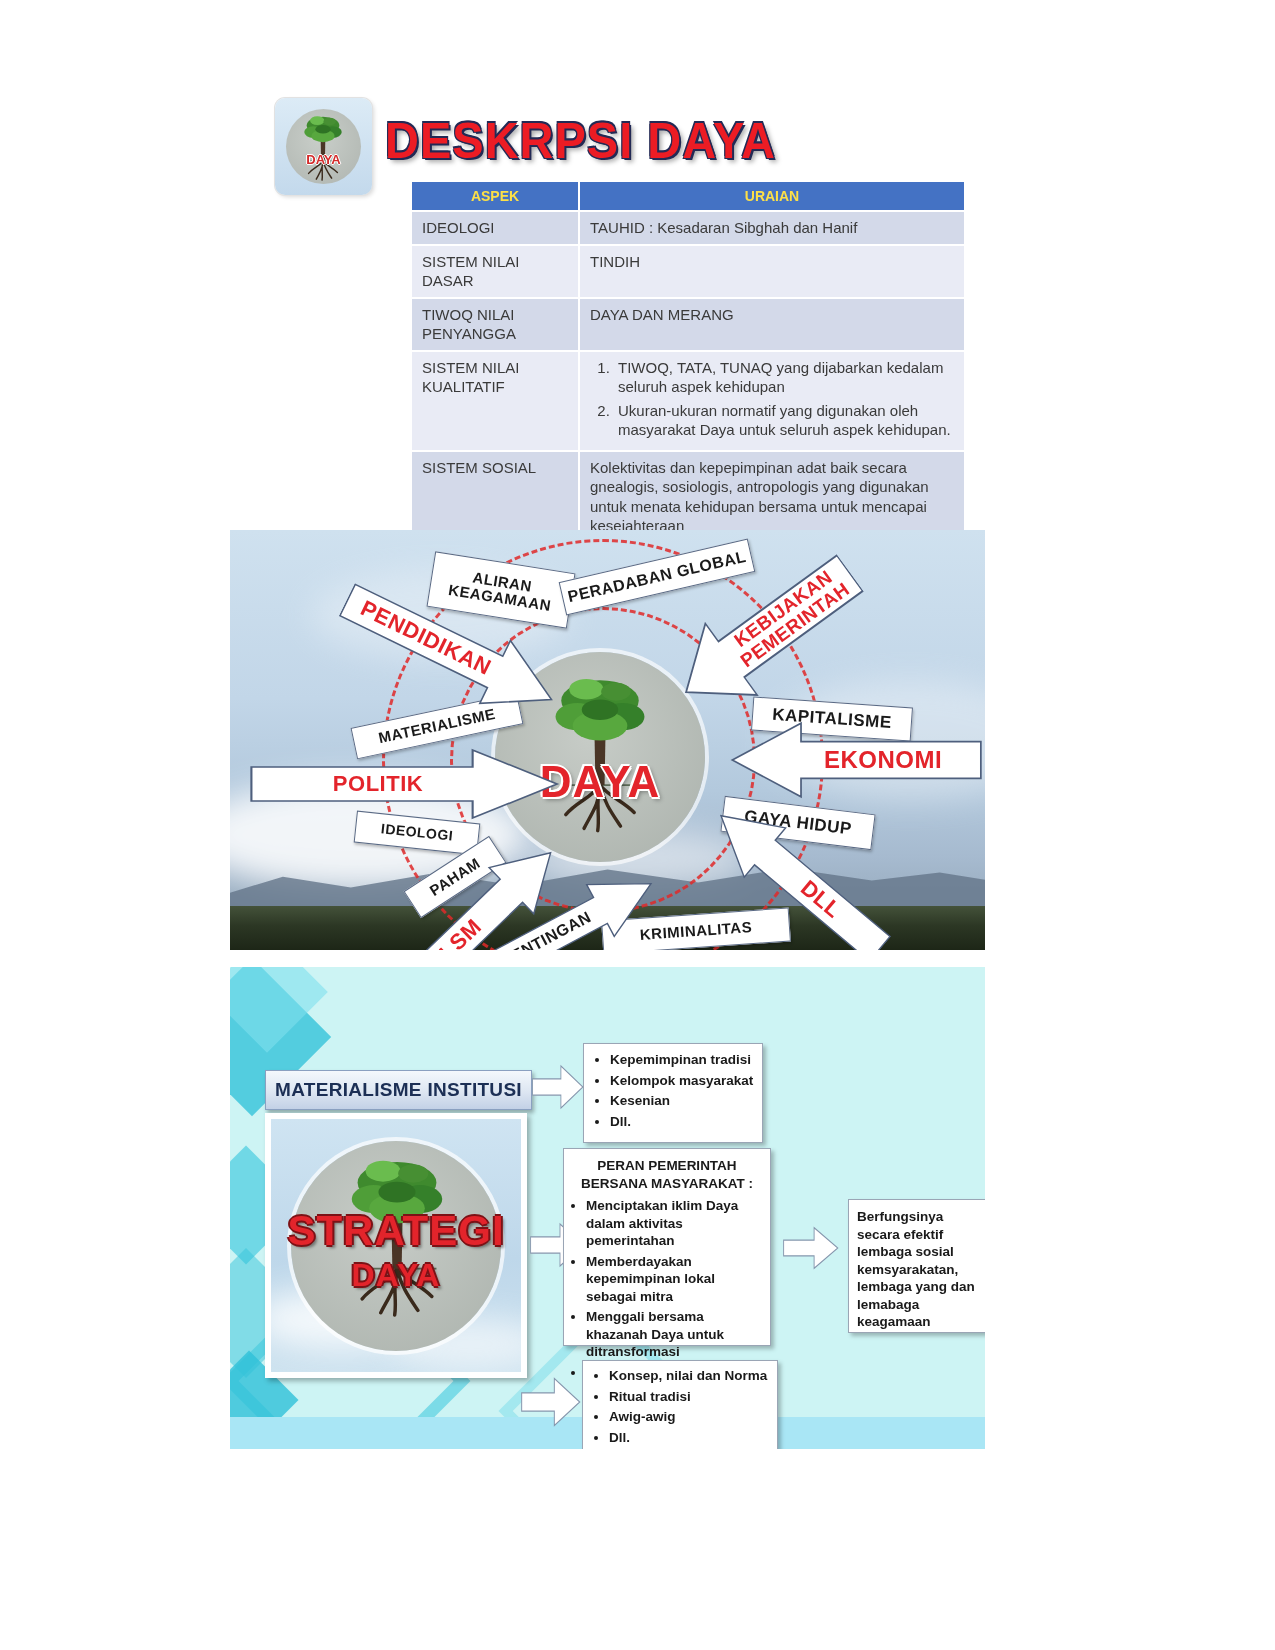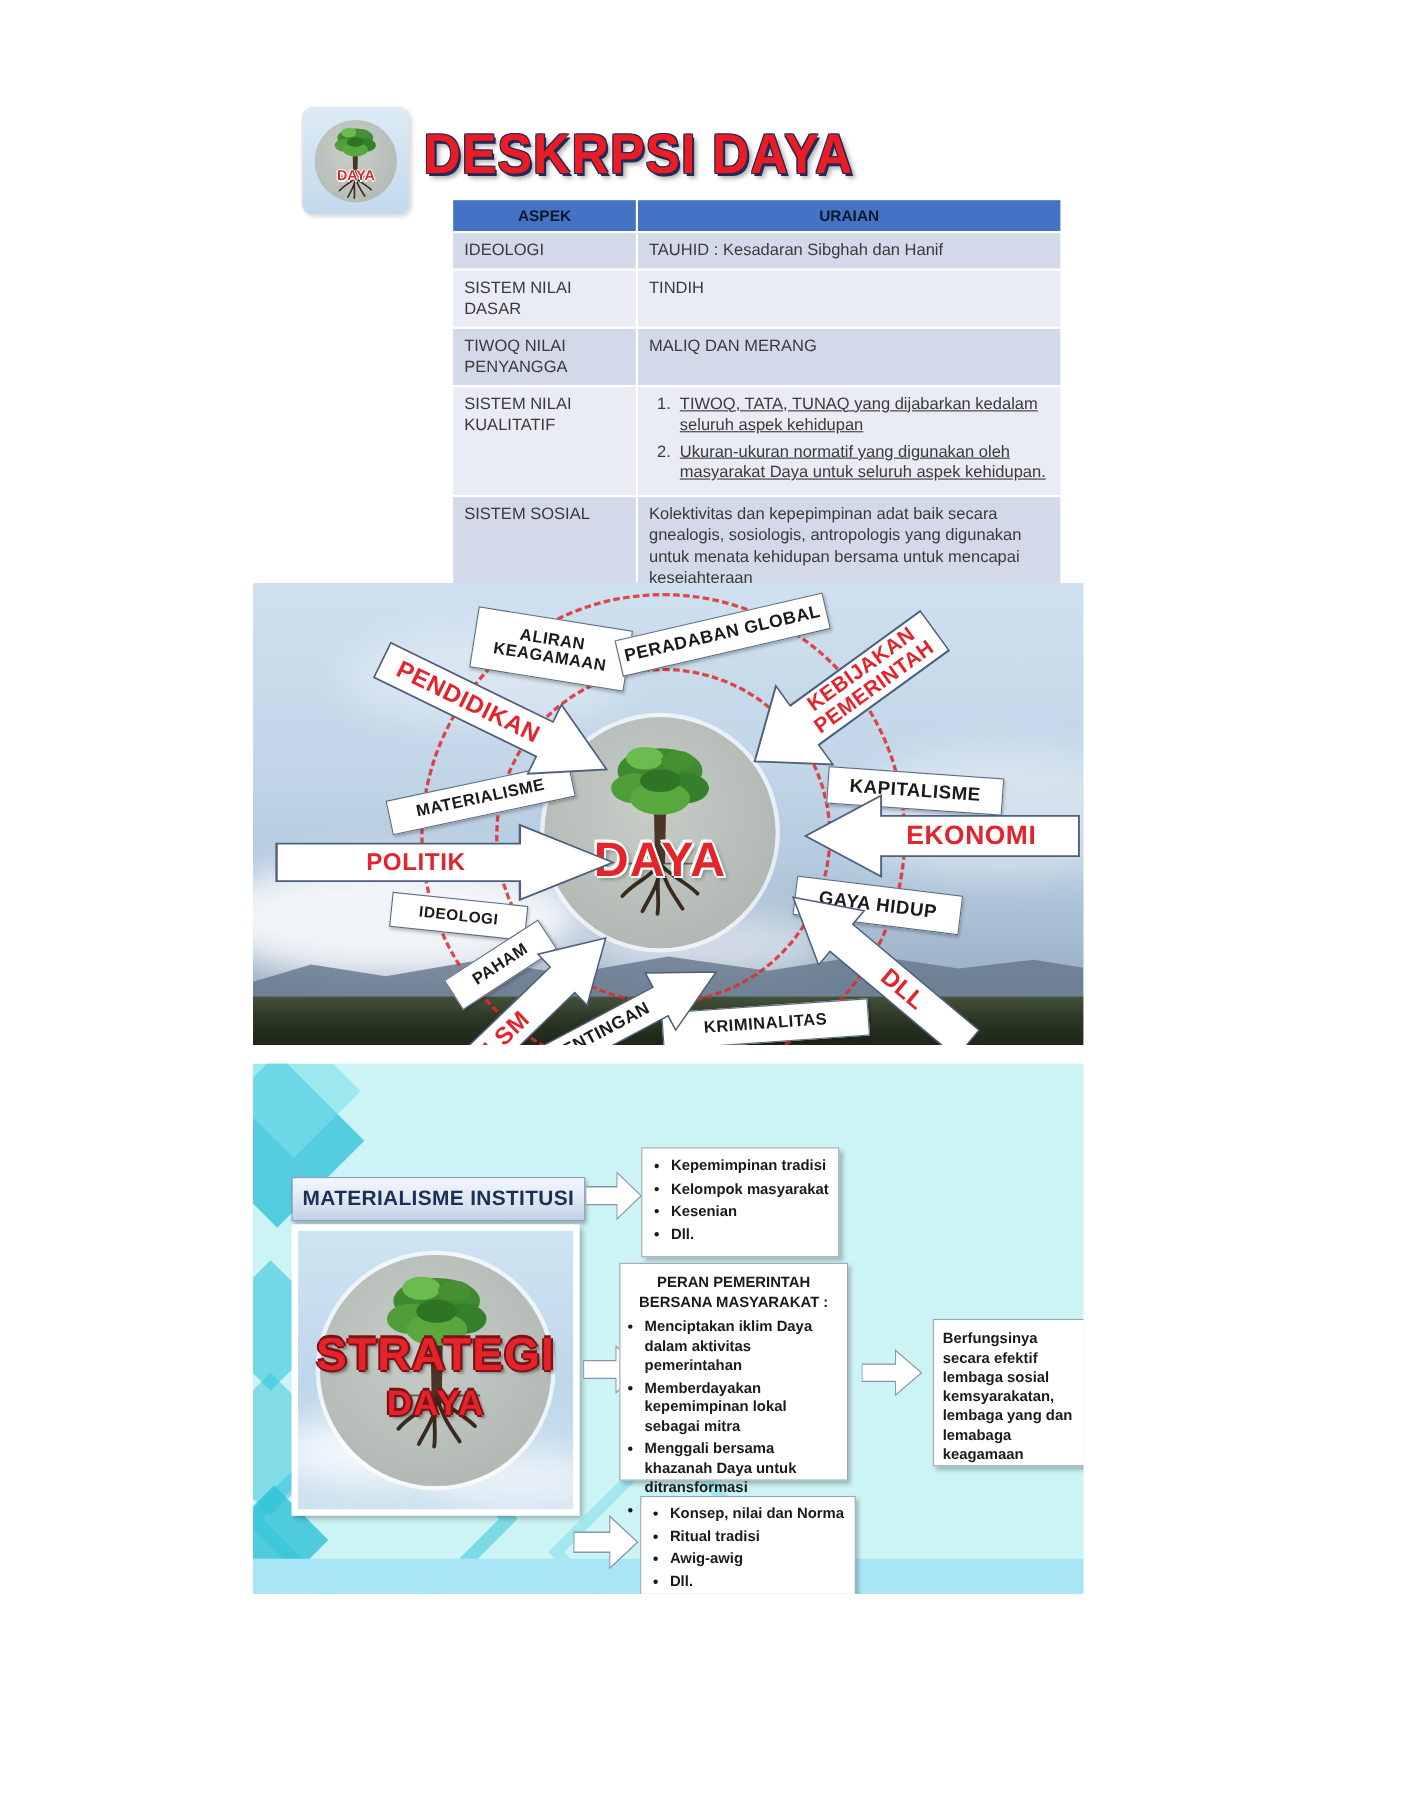--- a/index.html
+++ b/index.html
@@ -13,28 +13,28 @@
         background:radial-gradient(circle at 45% 40%,#c9cec9,#aeb4af);}
   .logo svg.tree{position:absolute;left:24px;top:13px;width:48px;height:72px;}
   .logo .daya{position:absolute;left:0;right:0;top:54px;text-align:center;font-weight:bold;font-size:13px;color:#d42b2b;
         text-shadow:1px 0 #fff,-1px 0 #fff,0 1px #fff,0 -1px #fff;}
   .title{position:absolute;left:385px;top:110px;font-size:47px;font-weight:900;letter-spacing:1px;
         color:#ec1c24;transform:scaleY(1.08);transform-origin:left top;
         text-shadow:-1px -1px 0 #232a55,1px -1px 0 #232a55,-1px 1px 0 #232a55,2px 2px 0 #232a55,4px 4px 5px rgba(0,0,0,.35);}
 
   
   .aspek-table{position:absolute;left:410px;top:180px;width:556px;border-collapse:collapse;font-size:15px;line-height:1.3;}
-  .aspek-table th{background:#4472c4;color:#0f172a;font-weight:bold;text-align:center;padding:5px 8px;font-size:14px;}
+  .aspek-table th{background:#4472c4;color:#fde047;font-weight:bold;text-align:center;padding:5px 8px;font-size:14px;}
   .aspek-table td{vertical-align:top;padding:6px 10px;color:#3a3a3a;}
   .aspek-table td,.aspek-table th{border:2px solid #ffffff;}
   .aspek-table col.c1{width:168px;}
   .aspek-table tr.dark td{background:#d3d9e9;}
   .aspek-table tr.light td{background:#e9ebf5;}
   .aspek-table ol{margin:0;padding-left:24px;}
-  .aspek-table ol li{margin:0 0 4px 0;padding-left:4px;text-decoration:underline;}
+  .aspek-table ol li{margin:0 0 4px 0;padding-left:4px;}
 
   
   .photo{position:absolute;left:230px;top:530px;width:755px;height:420px;overflow:hidden;
          background:linear-gradient(180deg,#cfe1ef 0%,#c2d6e8 40%,#b3c9dd 62%,#a6bacf 78%,#9cb0c3 86%);}
   .cloud{position:absolute;background:#ffffff;border-radius:50%;filter:blur(16px);}
   .mountain{position:absolute;left:0;bottom:30px;width:100%;height:72px;background:#64768a;opacity:.8;
          clip-path:polygon(0 62%,7% 40%,16% 55%,27% 35%,38% 52%,50% 30%,62% 48%,74% 28%,85% 45%,94% 34%,100% 44%,100% 100%,0 100%);}
   .forest{position:absolute;left:0;bottom:0;width:100%;height:44px;
          background:linear-gradient(180deg,#44523a 0%,#2c3724 45%,#1d2617 100%);}
   .dash-circle{position:absolute;border:3px dashed #e02a2a;border-radius:50%;opacity:.85;}
@@ -135,21 +135,21 @@
     <tr class="dark">
       <td>IDEOLOGI</td>
       <td>TAUHID : Kesadaran Sibghah dan Hanif</td>
     </tr>
     <tr class="light">
       <td>SISTEM NILAI DASAR</td>
       <td>TINDIH</td>
     </tr>
     <tr class="dark">
       <td>TIWOQ NILAI PENYANGGA</td>
-      <td>MALIQ DAN MERANG</td>
+      <td>DAYA DAN MERANG</td>
     </tr>
     <tr class="light">
       <td>SISTEM NILAI KUALITATIF</td>
       <td>
         <ol>
           <li>TIWOQ, TATA, TUNAQ yang dijabarkan kedalam seluruh aspek kehidupan</li>
           <li>Ukuran-ukuran normatif yang digunakan oleh masyarakat Daya untuk seluruh aspek kehidupan.</li>
         </ol>
       </td>
     </tr>

